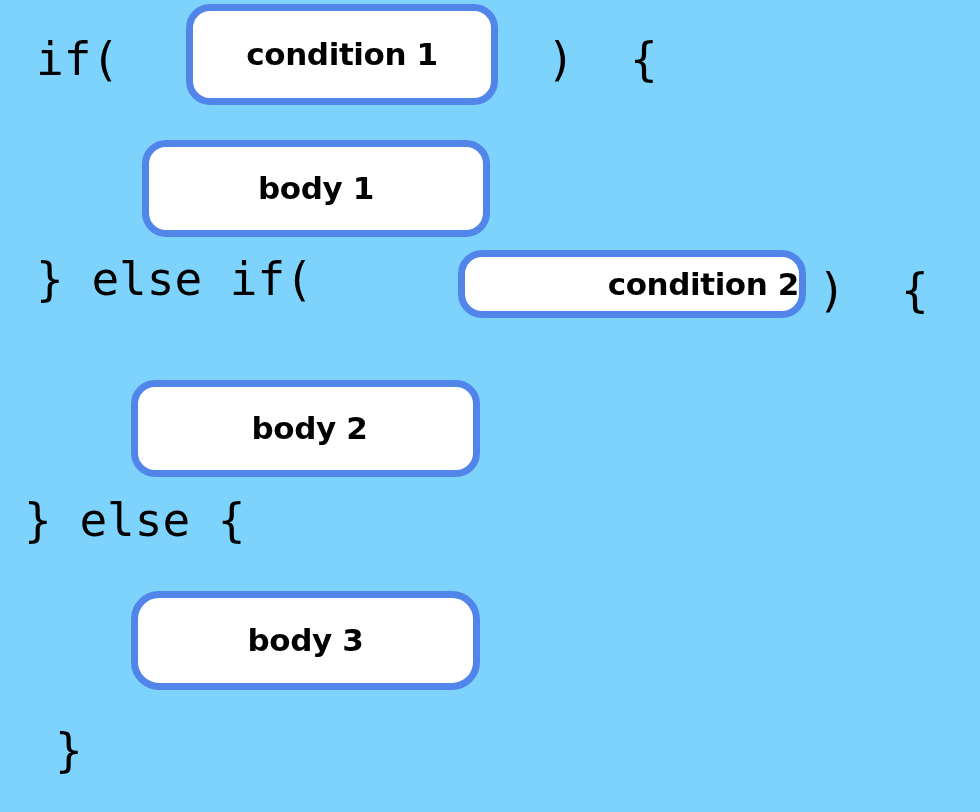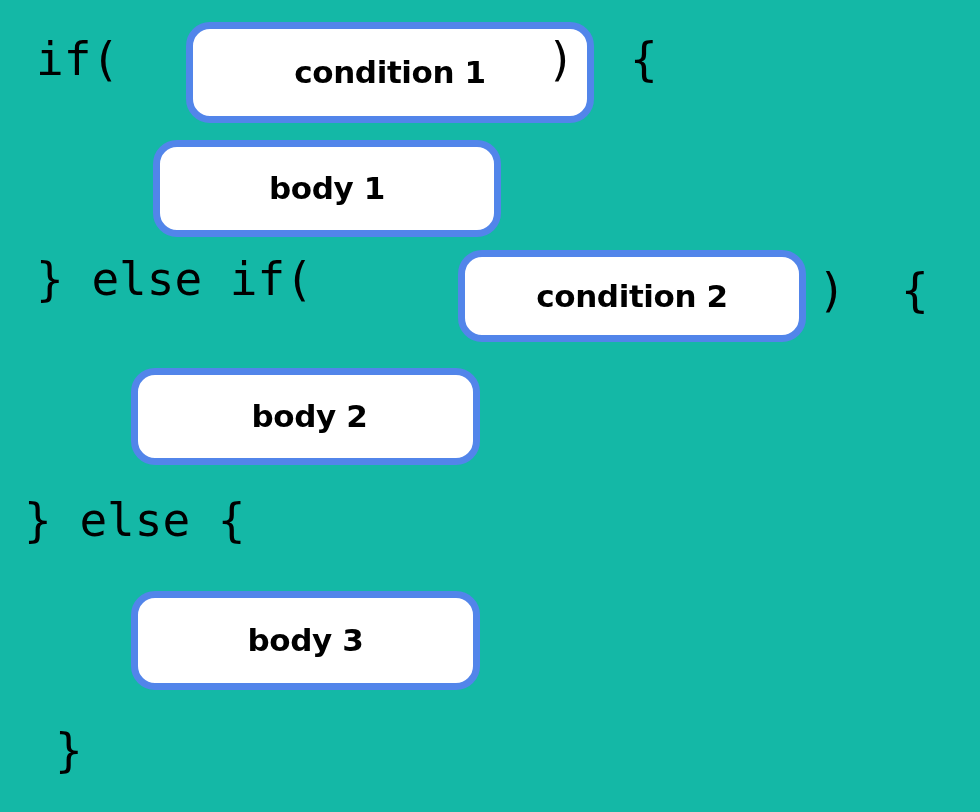--- a/index.html
+++ b/index.html
@@ -12,21 +12,21 @@
     height: 812px;
     background: #ffffff;
     font-family: "Liberation Mono", "DejaVu Sans Mono", monospace;
     overflow: hidden;
   }
 
   #canvas {
     position: relative;
     width: 980px;
     height: 812px;
-    background: #14b8a6;
+    background: #7dd3fc;
     text-decoration: underline;
   }
 
   
   .code {
     position: absolute;
     font-family: "DejaVu Sans Mono", "Liberation Mono", monospace;
     font-size: 46px;
     line-height: 1;
     color: #000000;
@@ -59,25 +59,25 @@
   }
 
   
   #code-if          { left: 36px;  top: 36px; }
   #code-elseif      { left: 36px;  top: 256px; }
   #code-elseif-tail { left: 818px; top: 267px; }
   #code-if-tail     { left: 547px; top: 36px; }
   #code-else        { left: 24px;  top: 497px; }
   #code-close       { left: 55px;  top: 727px; }
 
-  #slot-condition-1 { left: 186px; top: 22px;  width: 408px; height: 101px; }
-  #slot-body-1      { left: 142px; top: 140px; width: 348px; height: 97px; margin-left: 11px;  }
-  #slot-condition-2 { left: 458px; top: 250px; width: 348px; height: 92px;  }
-  #slot-body-2      { left: 131px; top: 368px; width: 349px; height: 97px; padding-left: 8px;  }
-  #slot-body-3      { left: 131px; top: 591px; width: 349px; height: 99px;  }
+  #slot-condition-1 { left: 186px; top: 4px;  width: 312px; height: 101px; }
+  #slot-body-1      { left: 142px; top: 140px; width: 348px; height: 97px;  }
+  #slot-condition-2 { left: 458px; top: 250px; width: 348px; height: 68px; justify-content: flex-end;  }
+  #slot-body-2      { left: 131px; top: 380px; width: 349px; height: 97px; padding-left: 8px;  }
+  #slot-body-3      { left: 131px; top: 591px; width: 349px; height: 99px; border-radius: 28px;  }
 </style>
 </head>
 <body>
 
 <div id="canvas">
 
   <span class="code" id="code-if">if(</span>
 
   <div class="slot" id="slot-condition-1">
     <span class="slot-label">condition 1</span>

